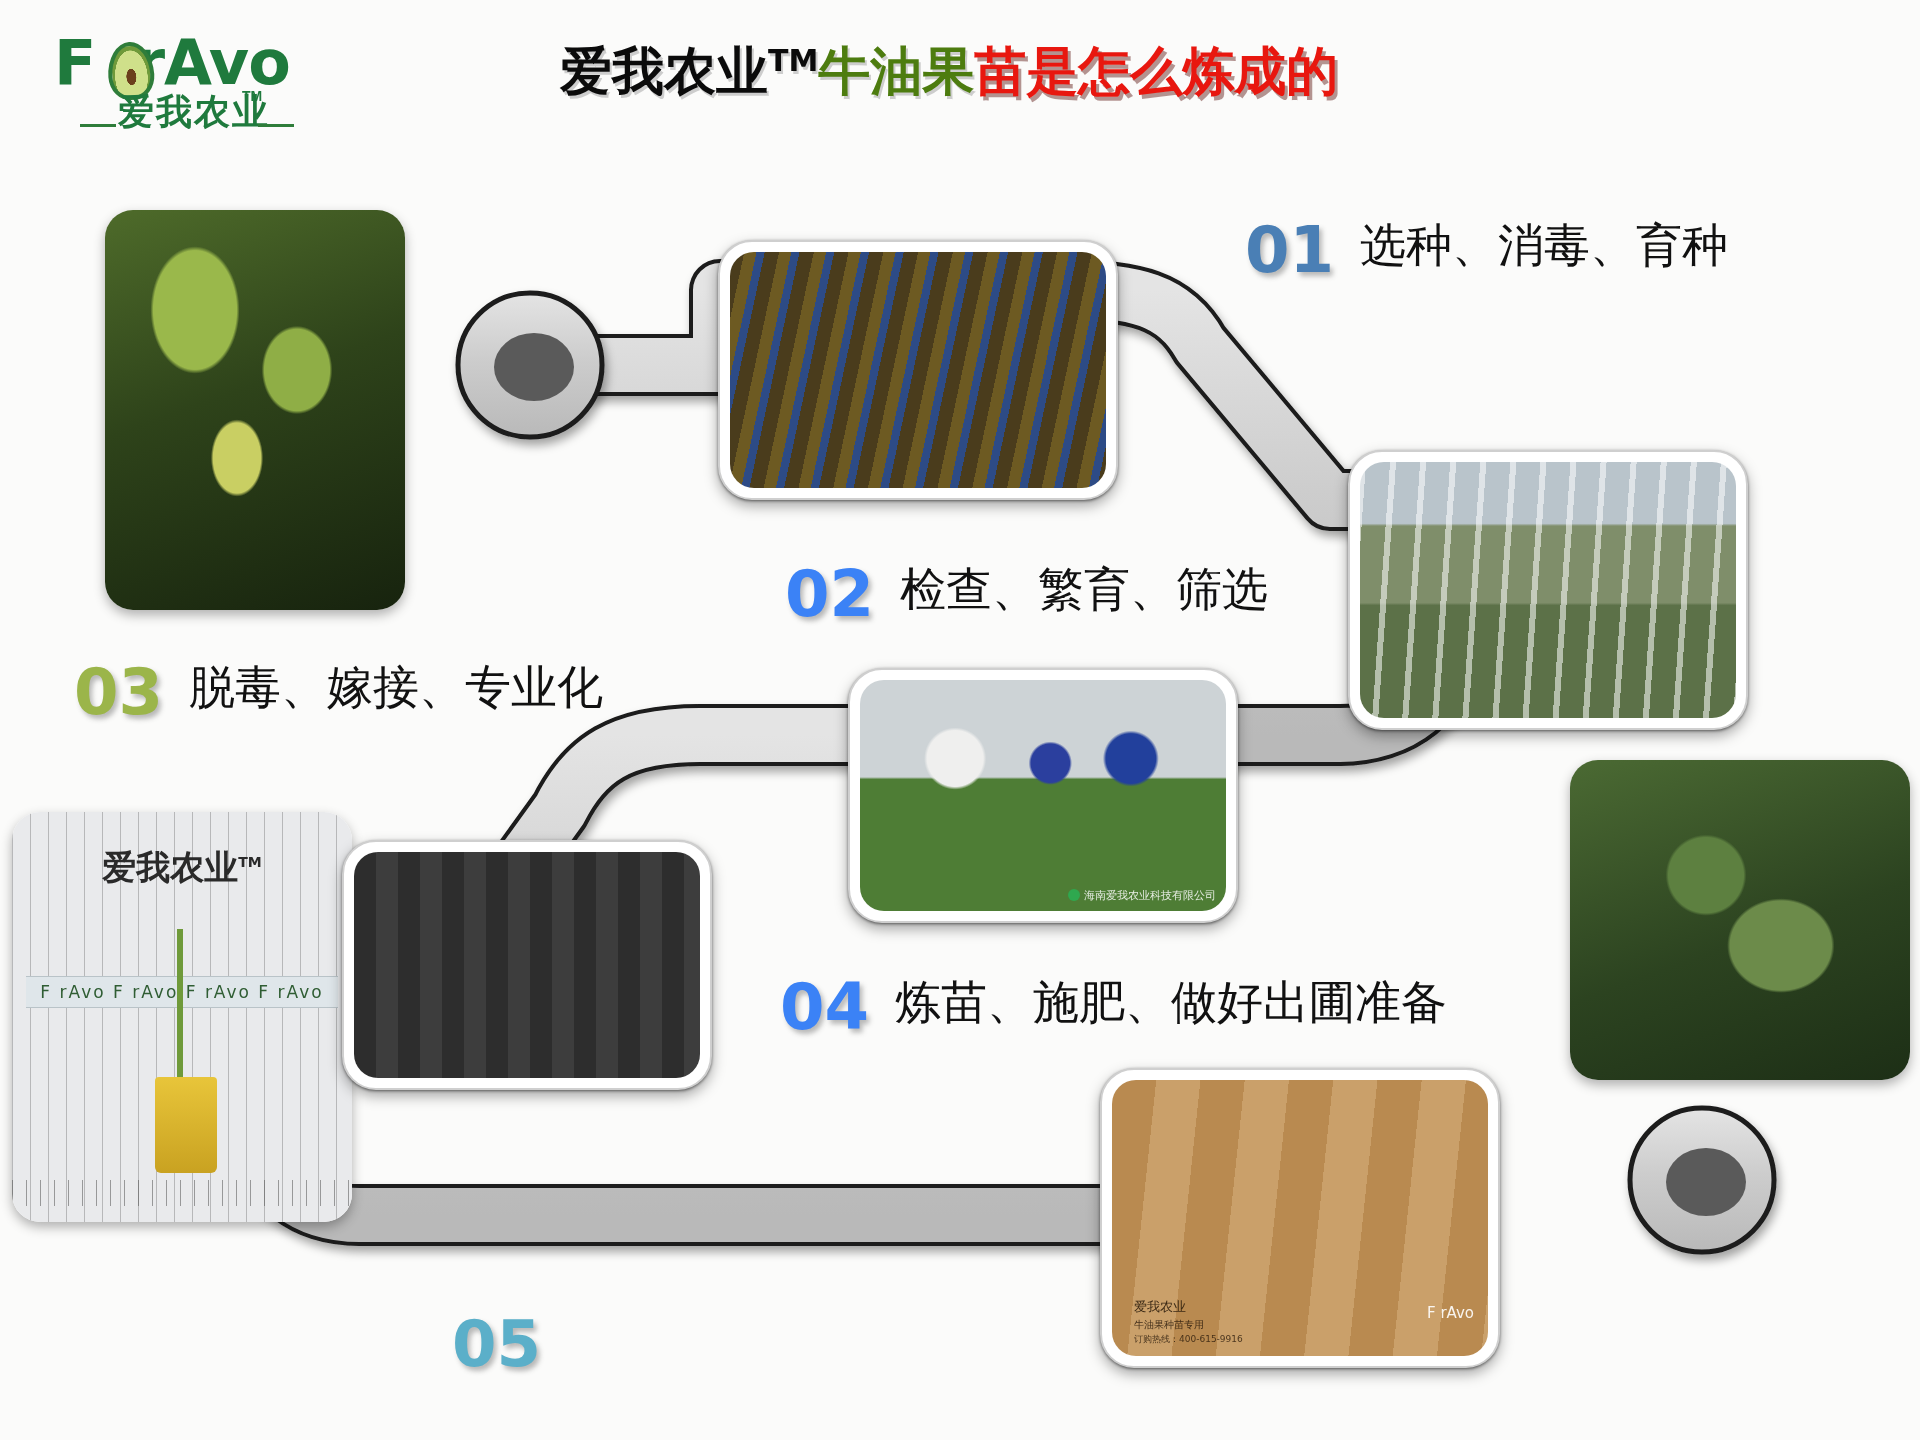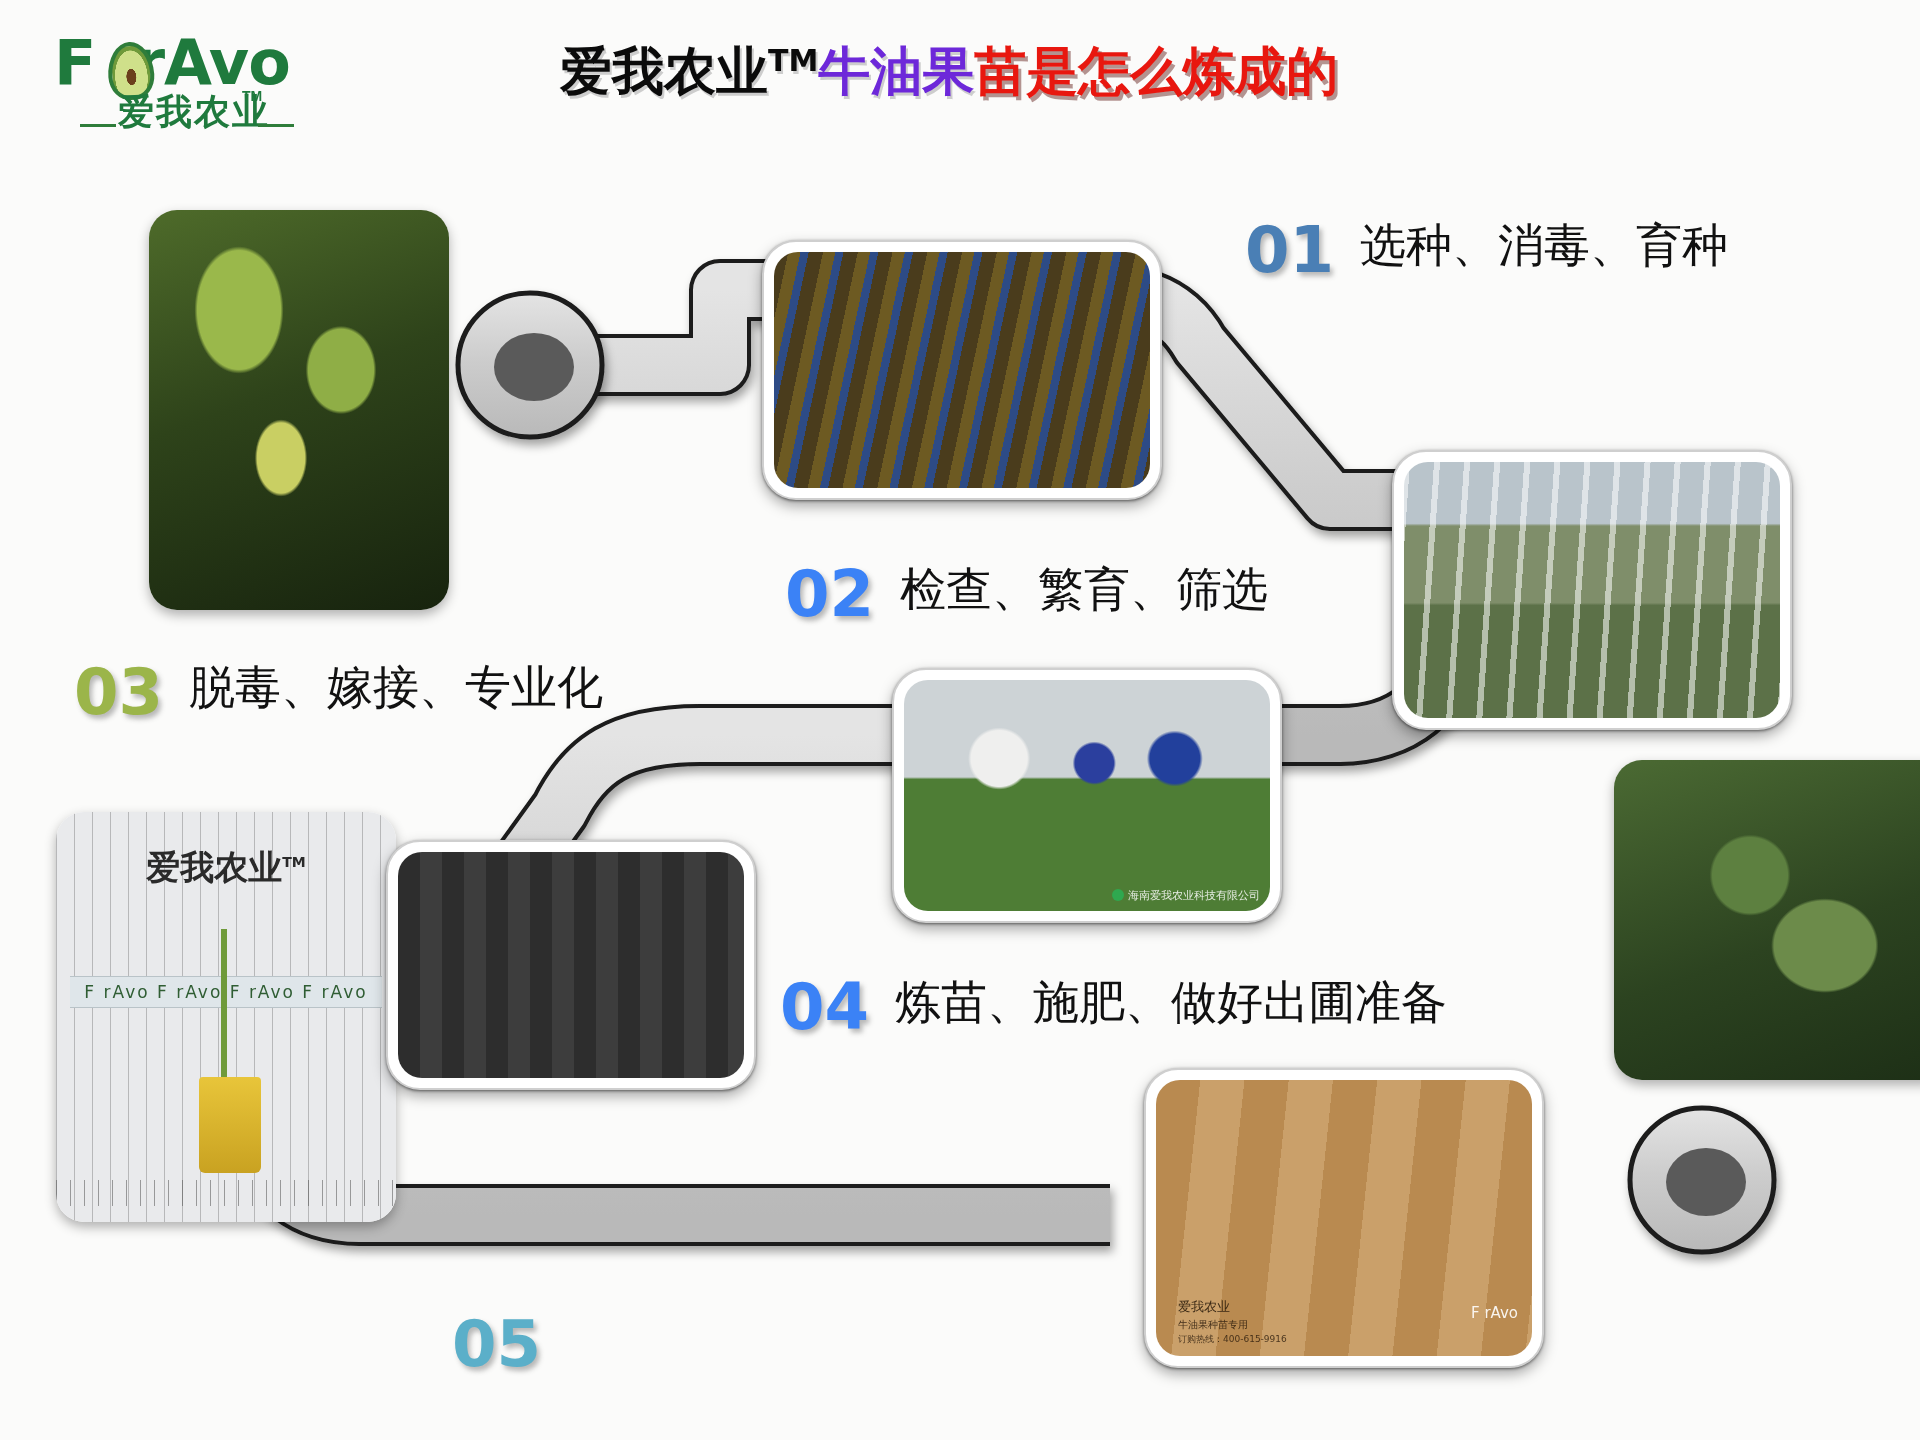--- a/index.html
+++ b/index.html
@@ -51,21 +51,20 @@
 
   
   #ribbon{position:absolute;left:0;top:0;width:1920px;height:1440px;}
 
   
   .photo{
     position:absolute;border-radius:34px;
     background:#fff;padding:10px;box-sizing:border-box;
     box-shadow:0 6px 14px rgba(0,0,0,.34), 0 1px 3px rgba(0,0,0,.5);
     border:2px solid #cfcfcf;
-    margin-left:44px;
   }
   .photo .inner{width:100%;height:100%;border-radius:24px;overflow:hidden;position:relative;}
   .photo.plain{padding:0;border:none;box-shadow:0 5px 12px rgba(0,0,0,.30);border-radius:28px;}
   .photo.plain .inner{border-radius:28px;}
 
   
   .ph-seedling{background:
       radial-gradient(ellipse at 30% 25%,#9ab84b 0 14%,transparent 15%),
       radial-gradient(ellipse at 64% 40%,#8fae46 0 12%,transparent 13%),
       radial-gradient(ellipse at 44% 62%,#c9cf63 0 10%,transparent 11%),
@@ -144,21 +143,21 @@
       <span>F</span><span style="opacity:0">o</span><span>rAvo</span>
     </div>
     <div class="avo"></div>
     <div class="cn">爱我农业</div>
     <div class="tm-small">TM</div>
     <div class="rule-l"></div>
     <div class="rule-r"></div>
   </div>
 
   <div id="title">
-    <span class="blk" style="color: rgb(11, 11, 11);">爱我农业</span><span class="blk tm" style="color: rgb(11, 11, 11);">TM</span><span class="blk" style="color: #6d28d9; font-family: Liberation Serif, serif;">牛油果</span><span class="red" style="color: rgb(232, 23, 15);">苗是怎么炼成的</span>
+    <span class="blk" style="color: rgb(11, 11, 11);">爱我农业</span><span class="blk tm" style="color: rgb(11, 11, 11);">TM</span><span class="blk" style="color: #4d7c0f; font-family: Liberation Serif, serif;">牛油果</span><span class="red" style="color: rgb(232, 23, 15);">苗是怎么炼成的</span>
   </div>
 
   <svg id="ribbon" viewBox="0 0 1920 1440" xmlns="http://www.w3.org/2000/svg">
     <defs>
       <filter id="rbshadow" x="-20%" y="-20%" width="160%" height="160%">
         <feDropShadow dx="3" dy="6" stdDeviation="5" flood-color="#000" flood-opacity="0.35"></feDropShadow>
       </filter>
       <linearGradient id="rbgrad" x1="0" y1="0" x2="0" y2="1">
         <stop offset="0%" stop-color="#e4e4e4"></stop>
         <stop offset="45%" stop-color="#cdcdcd"></stop>

